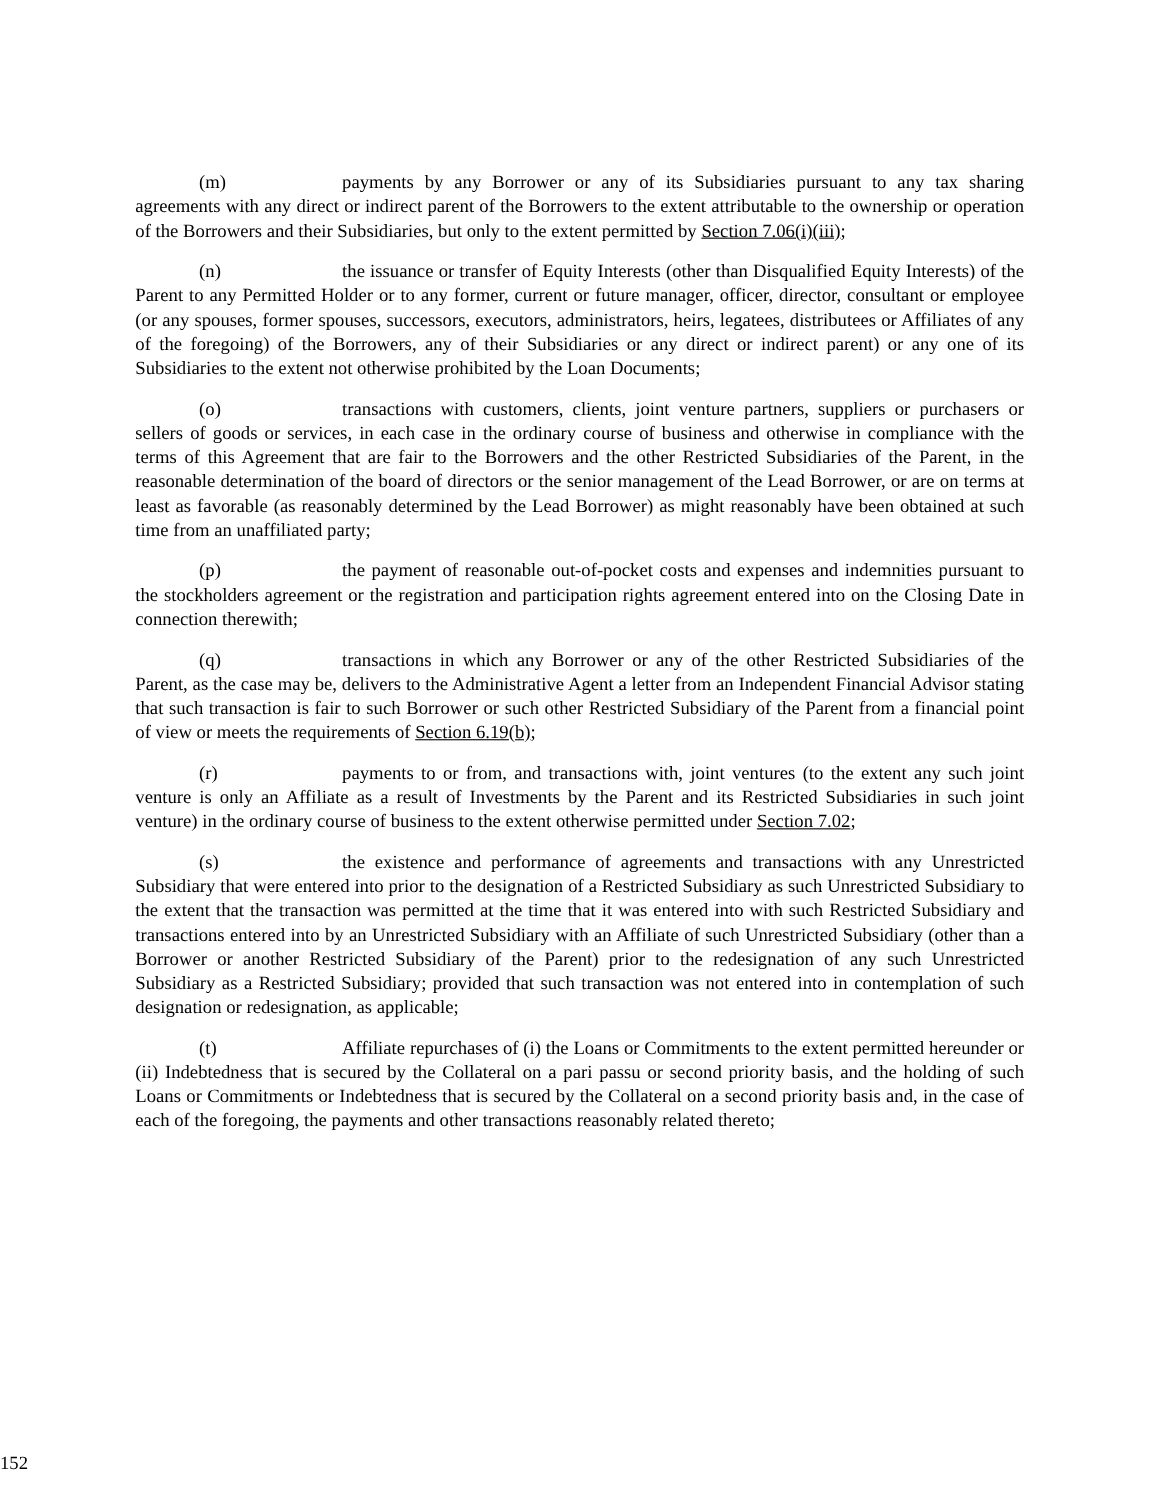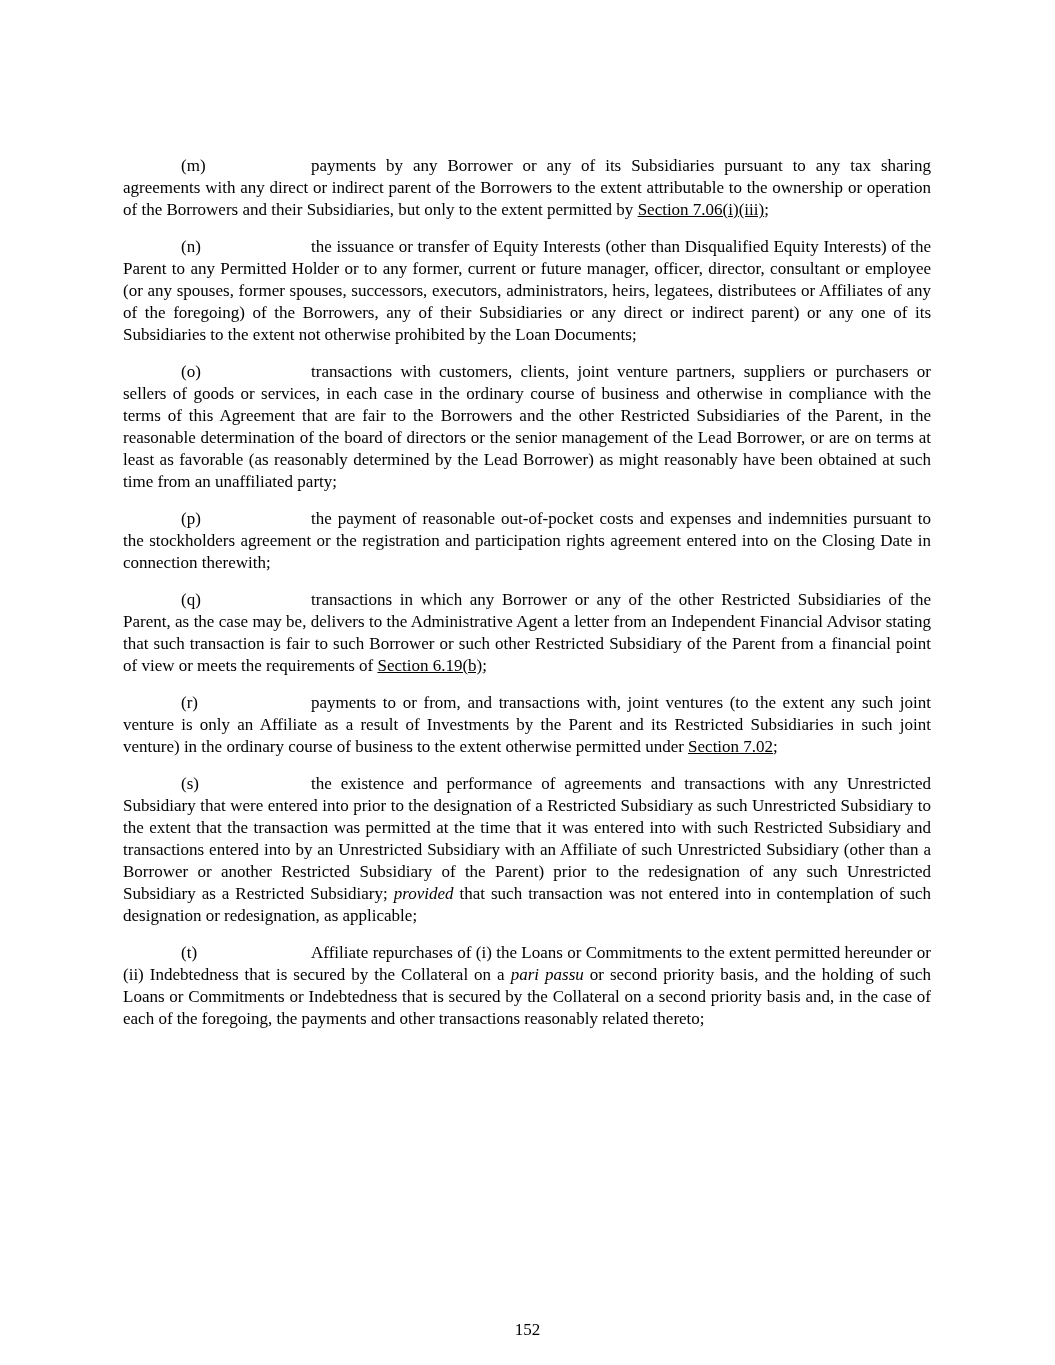--- a/index.html
+++ b/index.html
@@ -29,27 +29,27 @@
     margin: 0 0 15px 0;
     text-align: justify;
     text-indent: 58px;
   }
   .plabel {
     display: inline-block;
     width: 130px;
     text-indent: 0;
   }
   .u { text-decoration: underline; }
-  .i { font-style: italic; }
+  .i { }
   .pagenum {
     position: absolute;
     left: 0;
     right: 0;
     bottom: 60px;
-    text-align: center;
+    text-align: left;
   }
 </style>
 </head>
 <body>
 
 <div class="page">
   <div class="content">
 
     <p class="para"><span class="plabel">(m)</span><span>payments by any Borrower or any of its Subsidiaries pursuant to any tax sharing agreements with any direct or indirect parent of the Borrowers to the extent attributable to the ownership or operation of the Borrowers and their Subsidiaries, but only to the extent permitted by </span><span class="u">Section 7.06(i)(iii)</span><span>;</span></p>
 

